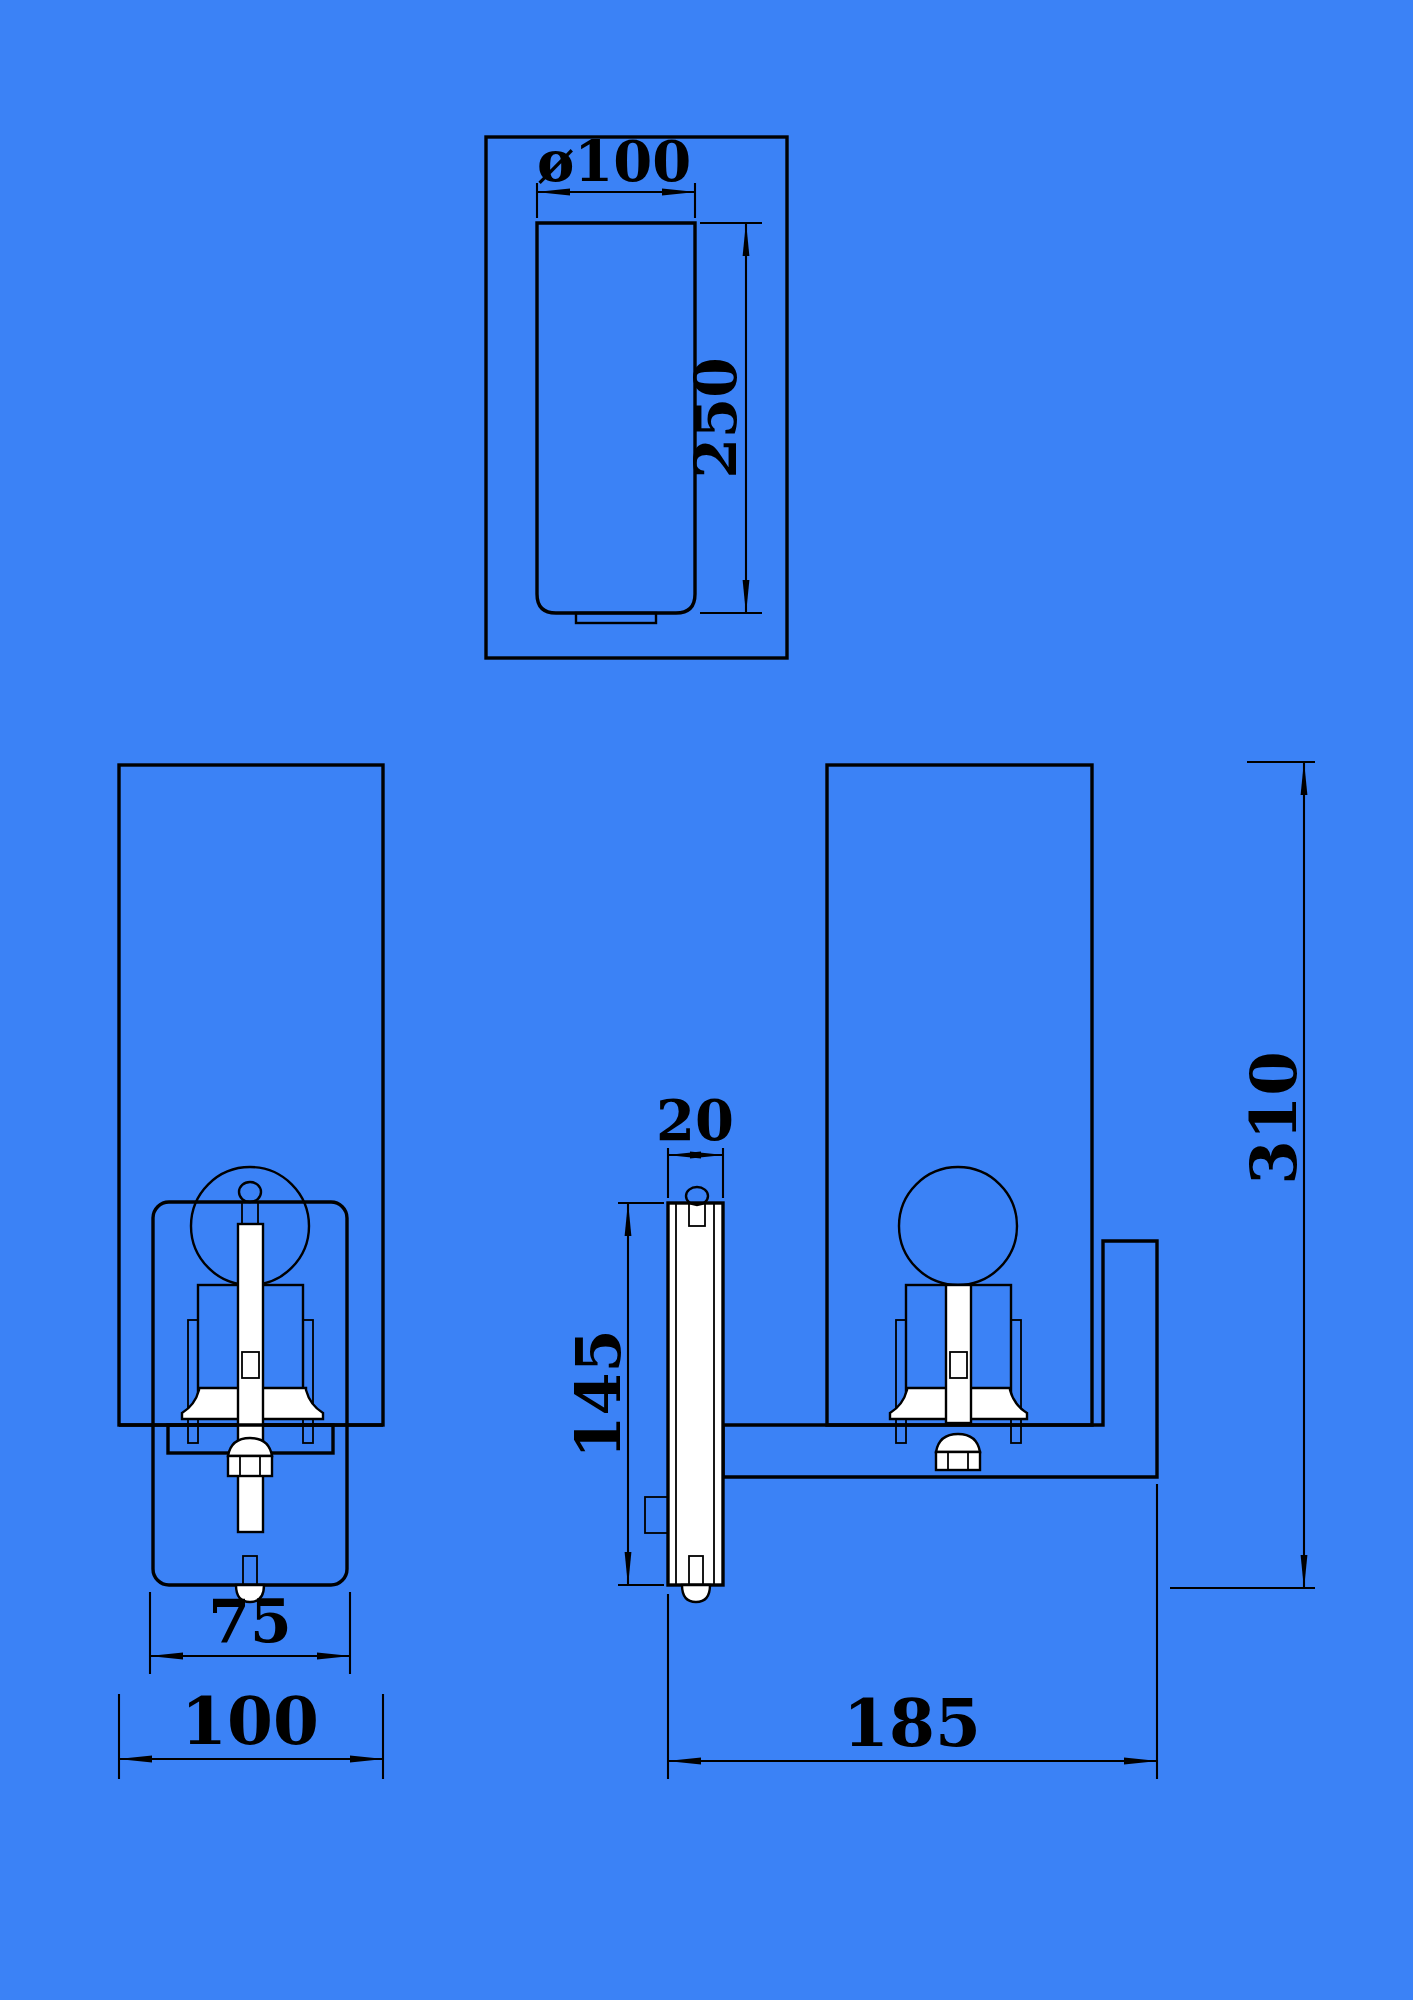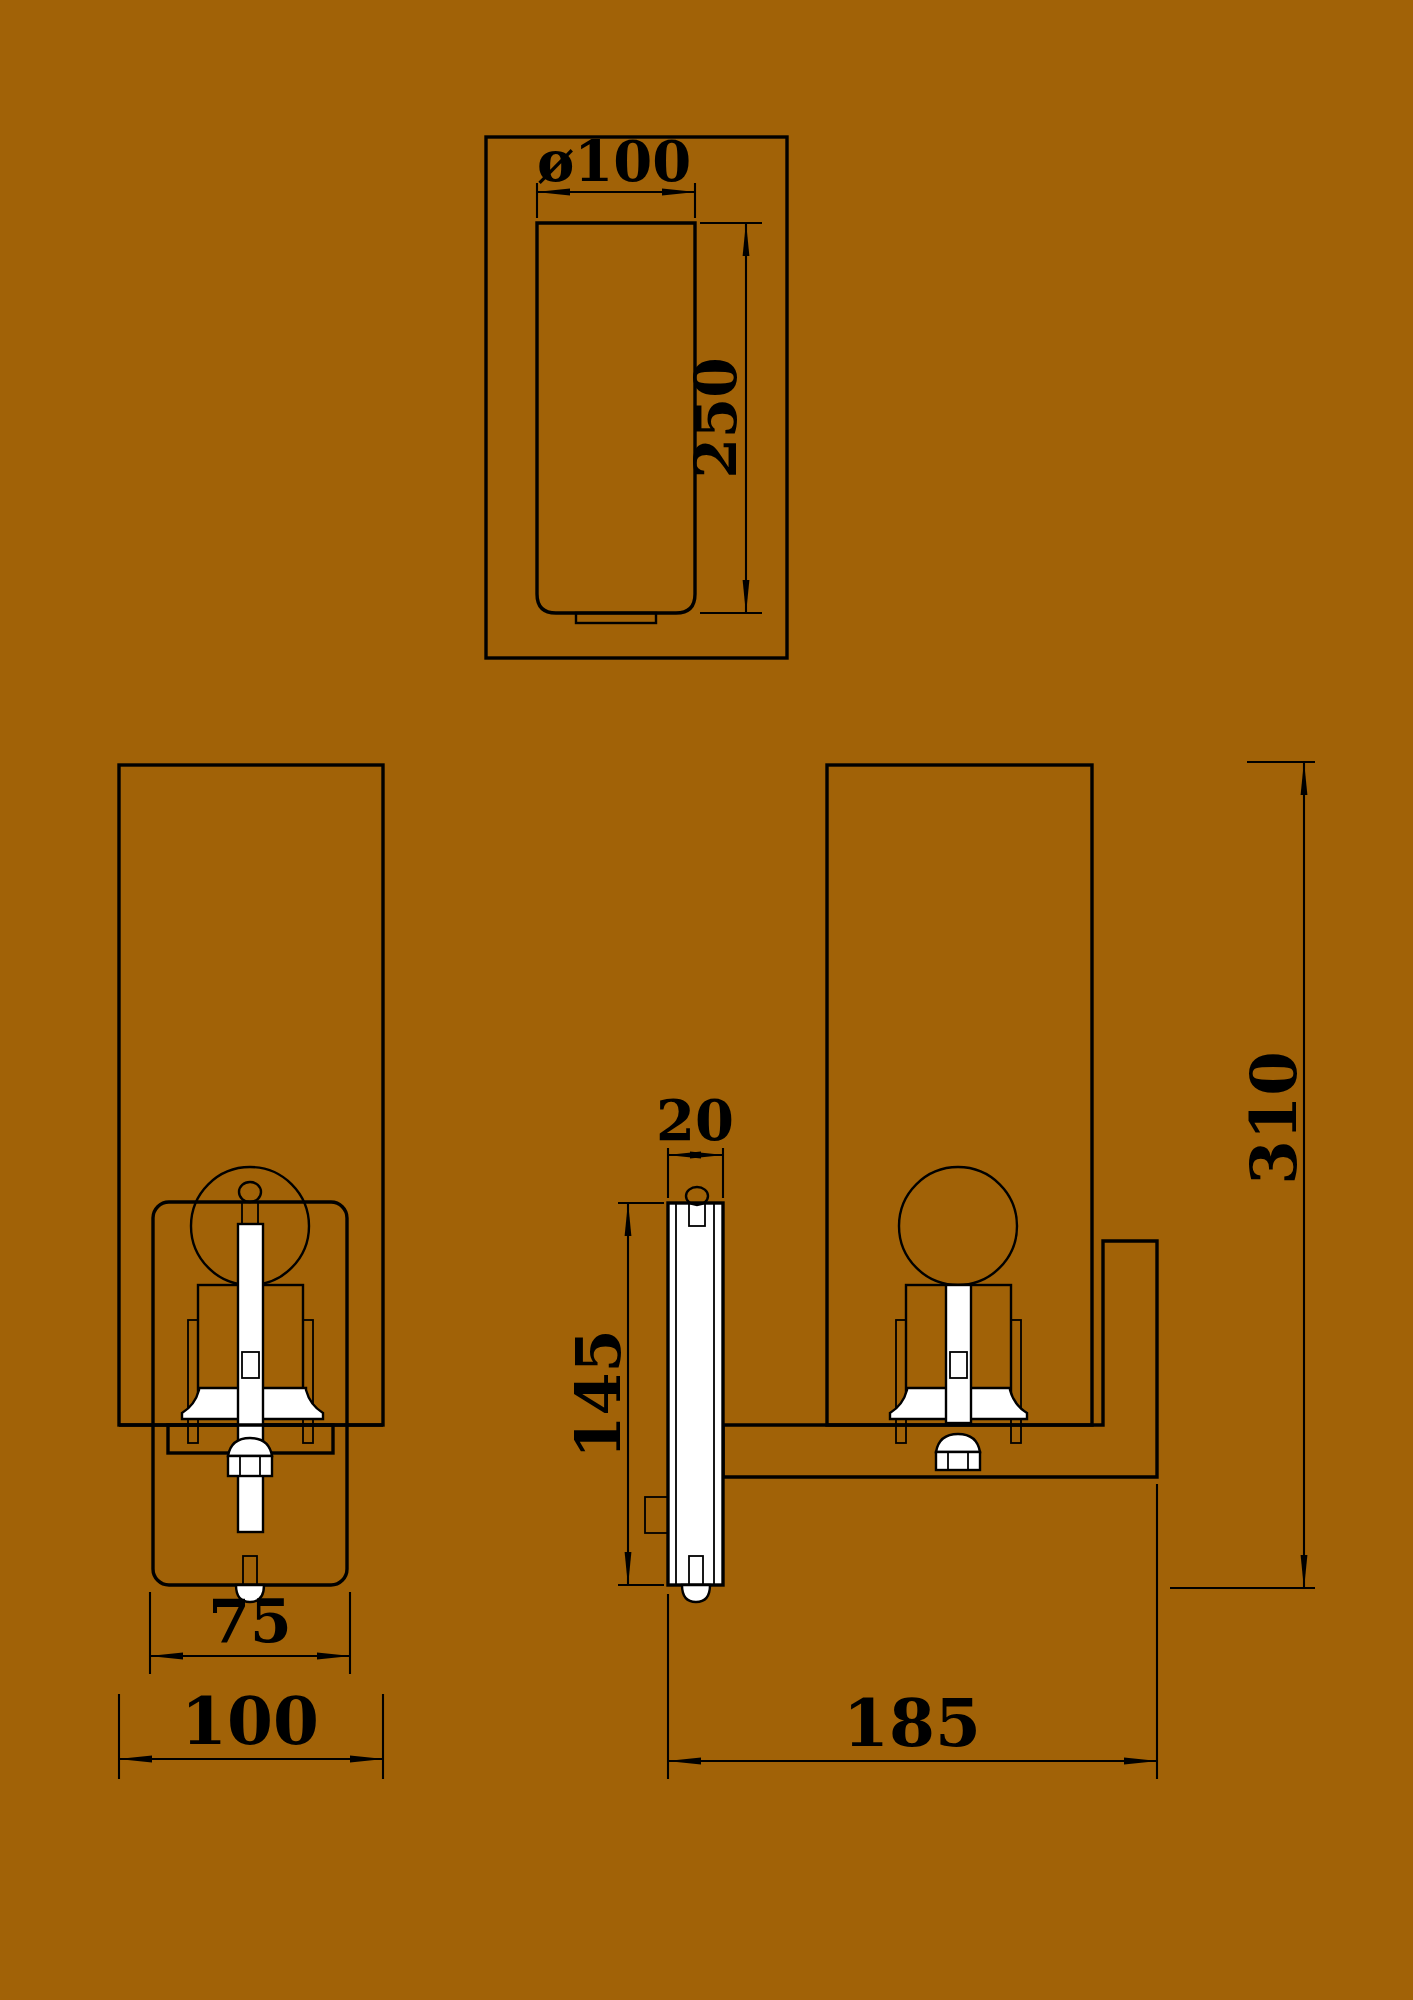--- a/index.html
+++ b/index.html
@@ -1,16 +1,16 @@
 <!DOCTYPE html>
 <html><head>
 <meta charset="utf-8">
 <style>
   html,body{margin:0;padding:0;background:#fff;}
-  .sheet{position:relative;width:1413px;height:2000px;background:#a16207;overflow:hidden;}
+  .sheet{position:relative;width:1413px;height:2000px;background:#3b82f6;overflow:hidden;}
   svg{display:block;}
   svg text{font-family:"DejaVu Serif", serif;font-weight:bold;fill:#000;}
   .o{stroke:#000;stroke-width:3.4;fill:none;stroke-linecap:butt;}
   .i{stroke:#000;stroke-width:2.4;fill:none;}
   .t{stroke:#000;stroke-width:1.8;fill:none;}
   .w{fill:#fff;}
   .d{stroke:#000;stroke-width:2.1;fill:none;}
   .arrow{marker-start:url(#arw);marker-end:url(#arw);}
 </style>
 </head>

